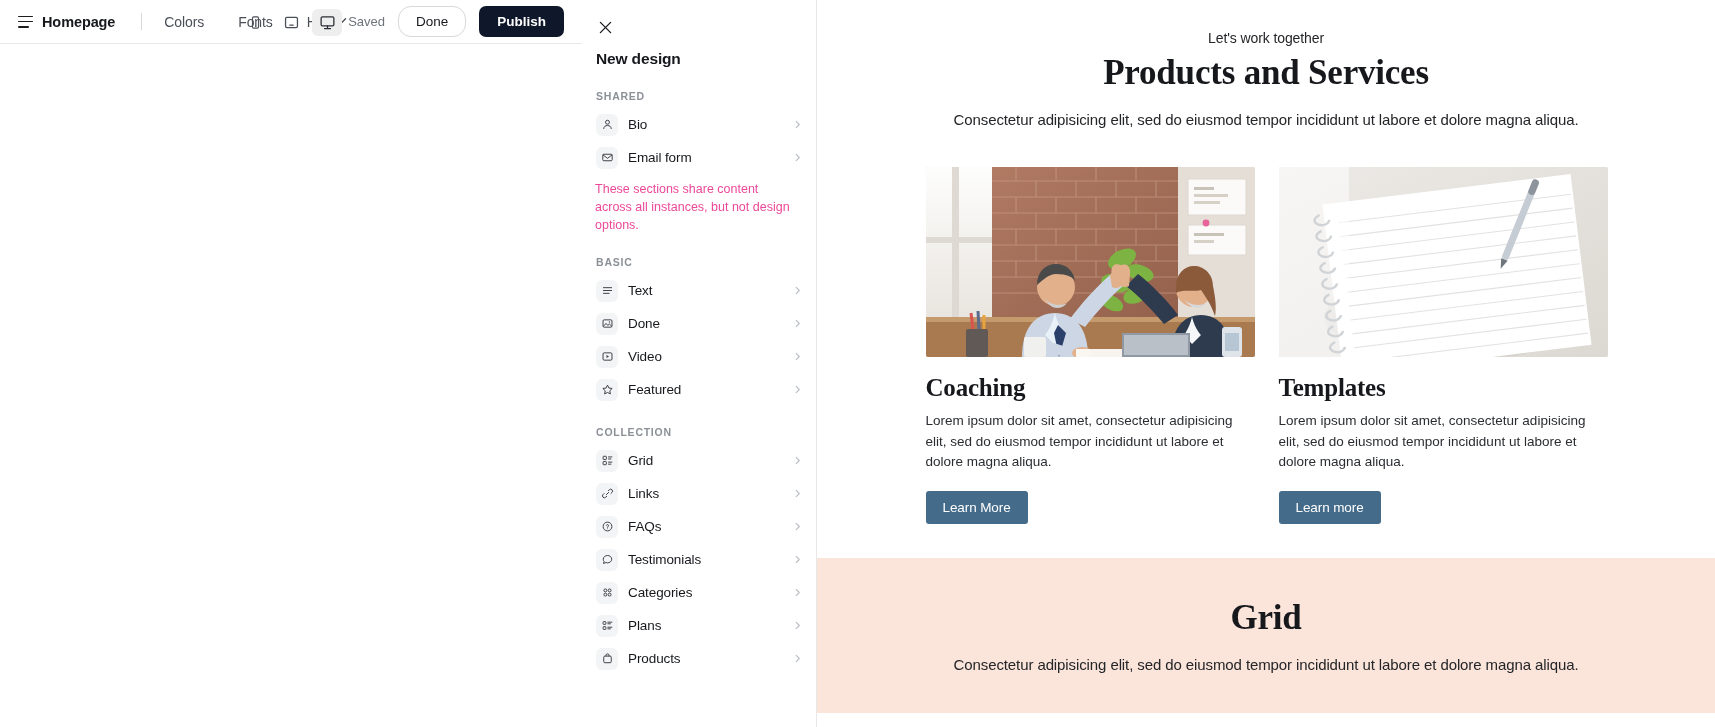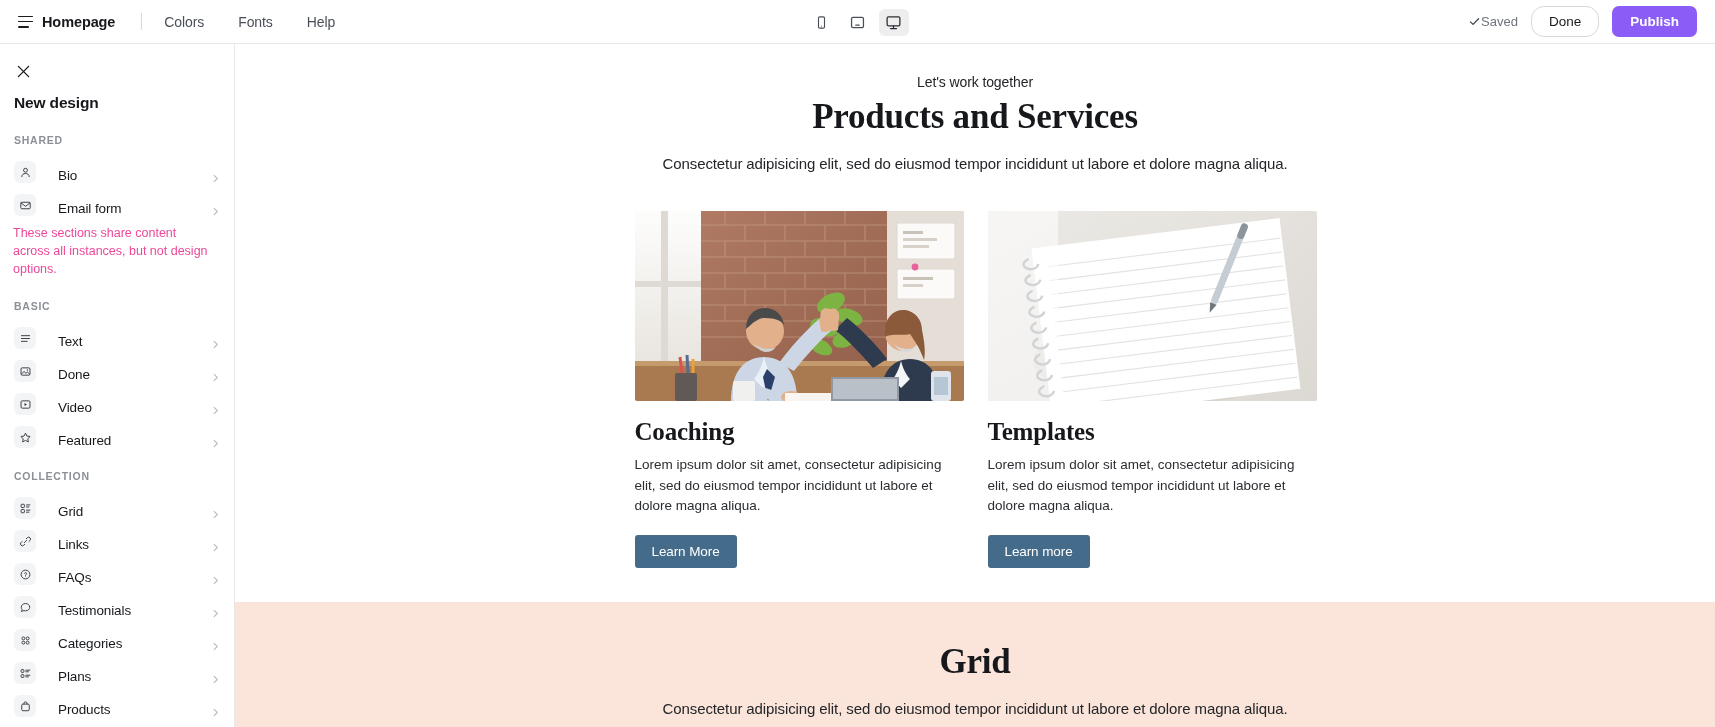--- a/index.html
+++ b/index.html
@@ -2,21 +2,21 @@
 <html><head>
 <meta charset="utf-8">
 <style>
   * { box-sizing: border-box; margin: 0; padding: 0; }
   html, body {
     width: 1715px; height: 727px;
     font-family: "Liberation Sans", sans-serif;
     background: #ffffff;
     overflow: hidden;
   }
-  .app { width: 1715px; height: 727px; display: flex; flex-direction: column; }
+  .app { width: 1715px; height: 727px; display: flex; }
 
   
   .topbar {
     height: 44px; min-height: 44px;
     border-bottom: 1px solid #e8e8e8;
     display: flex; align-items: center;
     padding: 0 18px;
     background: #fff;
     position: relative;
   }
@@ -56,21 +56,21 @@
     font-size: 13px; color: #6f747c;
   }
   .saved svg { display: block; }
   .btn-done {
     font-size: 13.5px; color: #16181c; font-weight: 500;
     border: 1px solid #d6d8db; border-radius: 13px;
     padding: 7px 17px; background: #fff;
   }
   .btn-publish {
     font-size: 13.5px; color: #fff; font-weight: bold;
-    background: #8b5cf6; border-radius: 7px;
+    background: #0f172a; border-radius: 7px;
     padding: 8px 18px; border: none;
   }
 
   
   .body-wrap { flex: 1; display: flex; min-height: 0; }
 
   
   .sidebar {
     width: 235px; min-width: 235px;
     border-right: 1px solid #e8e8e8;
@@ -87,27 +87,26 @@
   .sb-title {
     font-size: 15.5px; font-weight: bold; color: #16181c;
     padding: 10px 0 0 14px; letter-spacing: -0.15px;
   }
   .sb-group-label {
     font-size: 10.5px; font-weight: bold; color: #8b9097;
     letter-spacing: 0.75px;
     padding: 22px 0 8px 14px;
   }
   .sb-item {
-    display: flex; align-items: flex-end;
+    display: flex; align-items: center;
     height: 29px;
     margin: 0 8px;
     padding: 0 6px 0 6px;
     border-radius: 7px;
     position: relative;
-    gap: 12px;
   }
   .sb-icon {
     width: 22px; height: 22px; border-radius: 6px;
     background: #f3f4f5;
     display: flex; align-items: center; justify-content: center;
     margin-right: 10px;
     flex: none;
   }
   .sb-icon svg { display: block; }
   .sb-label { font-size: 13.5px; color: #16181c; letter-spacing: -0.1px; }

